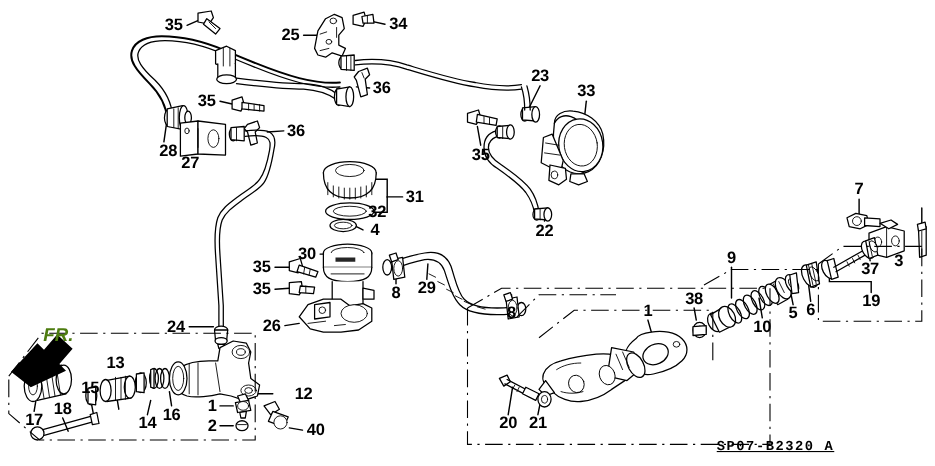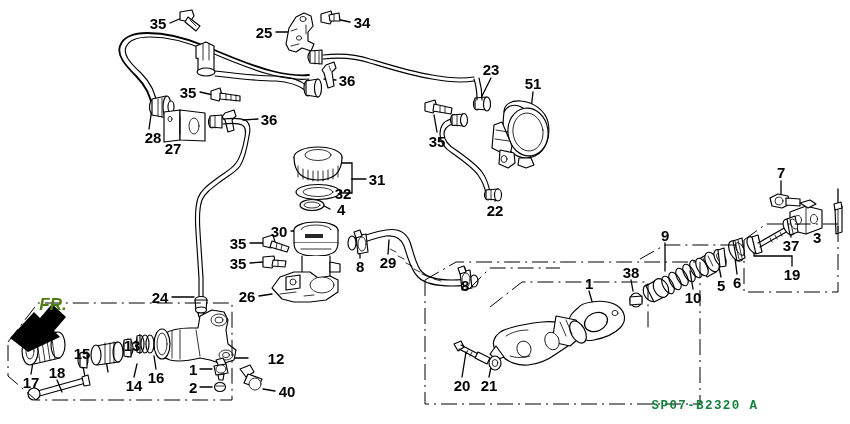--- a/index.html
+++ b/index.html
@@ -45,23 +45,24 @@
     color: #4d7c0f;
     white-space: nowrap;
     transform: translate(-50%, -50%);
   }
   .diagram-code {
     position: absolute;
     font-family: "Liberation Mono", monospace;
     font-weight: bold;
     font-size: 12.5px;
     letter-spacing: 1.4px;
-    color: #15803d;
+    color: #000000;
     white-space: nowrap;
     transform: translate(-50%, -50%);
+    text-decoration: underline;
   }
 </style>
 </head>
 <body>
 
 <div id="diagram-root">
 
   <svg id="diagram-svg" viewBox="0 0 850 424">
     <defs>
       <style>
@@ -555,21 +556,21 @@
       <path class="dash" d="M744 240 L744 292 L838 292 L838 224"></path>
       <path class="dash" d="M470 288 L490 268 L560 268"></path>
     </g>
   </svg>
 
   <div class="callout-label" style="left:158px; top:23px;">35</div>
   <div class="callout-label" style="left:264px; top:32px;">25</div>
   <div class="callout-label" style="left:362px; top:22px;">34</div>
   <div class="callout-label" style="left:347px; top:80px;">36</div>
   <div class="callout-label" style="left:491px; top:69px;">23</div>
-  <div class="callout-label" style="left:533px; top:83px;">51</div>
+  <div class="callout-label" style="left:533px; top:83px;">33</div>
   <div class="callout-label" style="left:188px; top:92px;">35</div>
   <div class="callout-label" style="left:269px; top:119px;">36</div>
   <div class="callout-label" style="left:437px; top:141px;">35</div>
   <div class="callout-label" style="left:153px; top:137px;">28</div>
   <div class="callout-label" style="left:173px; top:148px;">27</div>
   <div class="callout-label" style="left:377px; top:179px;">31</div>
   <div class="callout-label" style="left:343px; top:193px;">32</div>
   <div class="callout-label" style="left:341px; top:209px;">4</div>
   <div class="callout-label" style="left:495px; top:210px;text-align:right;">22</div>
   <div class="callout-label" style="left:781px; top:172px;">7</div>
@@ -587,21 +588,21 @@
   <div class="callout-label" style="left:737px; top:282px;">6</div>
   <div class="callout-label" style="left:791px; top:245px;">37</div>
   <div class="callout-label" style="left:817px; top:237px;">3</div>
   <div class="callout-label" style="left:792px; top:274px;">19</div>
   <div class="callout-label" style="left:631px; top:272px;">38</div>
   <div class="callout-label" style="left:589px; top:283px;">1</div>
   <div class="callout-label" style="left:160px; top:297px;">24</div>
   <div class="callout-label" style="left:462px; top:385px;">20</div>
   <div class="callout-label" style="left:489px; top:385px;">21</div>
   <div class="callout-label" style="left:82px; top:353px;">15</div>
-  <div class="callout-label" style="left:105px; top:345px;margin-left:27px;">13</div>
+  <div class="callout-label" style="left:105px; top:330px;">13</div>
   <div class="callout-label" style="left:31px; top:382px;">17</div>
   <div class="callout-label" style="left:57px; top:372px;">18</div>
   <div class="callout-label" style="left:134px; top:385px;">14</div>
   <div class="callout-label" style="left:156px; top:377px;">16</div>
   <div class="callout-label" style="left:193px; top:369px;">1</div>
   <div class="callout-label" style="left:193px; top:387px;">2</div>
   <div class="callout-label" style="left:276px; top:358px;">12</div>
   <div class="callout-label" style="left:287px; top:391px;">40</div>
 
   <div class="fr-text" style="left:53px; top:305px;">FR.</div>

